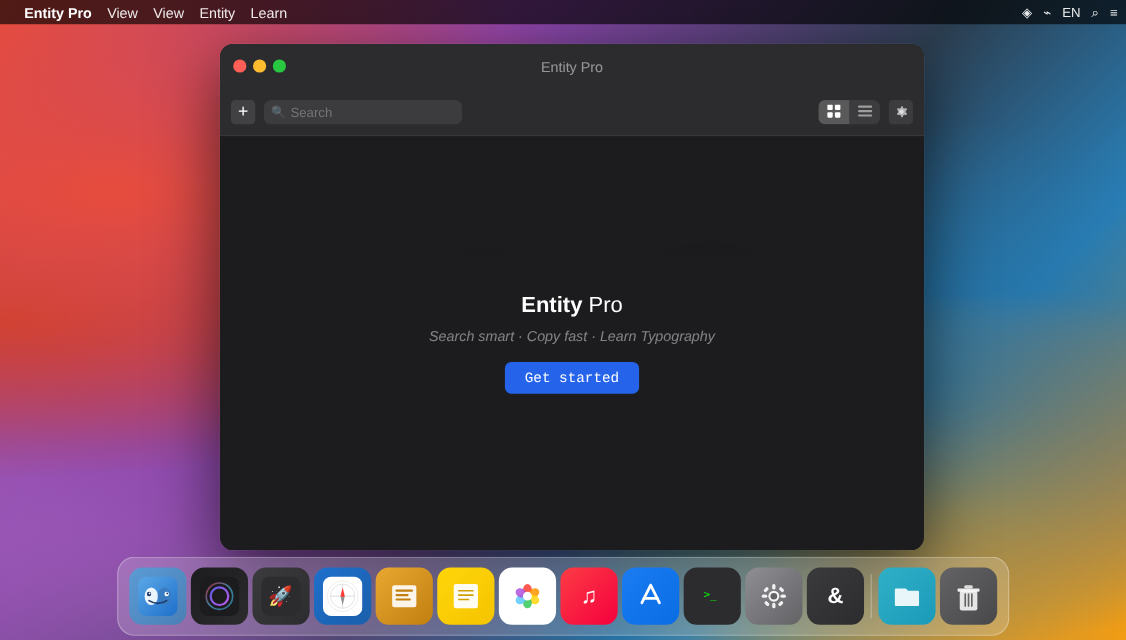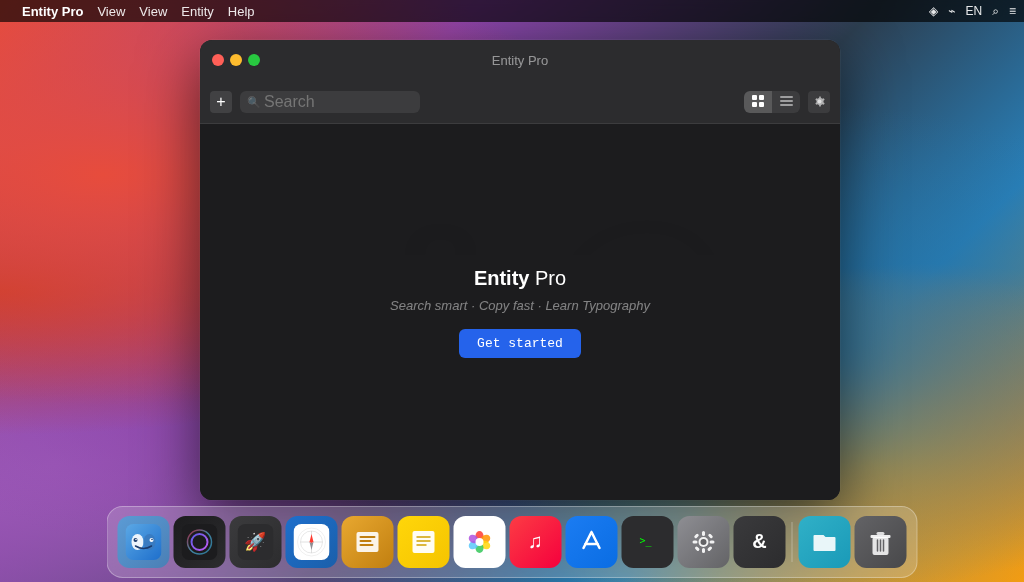--- a/index.html
+++ b/index.html
@@ -171,21 +171,21 @@
 
     .toolbar-search {
       flex: 1;
       max-width: 180px;
       height: 22px;
       background: rgba(255,255,255,0.08);
       border-radius: 6px;
       border: none;
       padding: 0 8px 0 24px;
       color: rgba(255,255,255,0.5);
-      font-size: 16px;
+      font-size: 12px;
       outline: none;
     }
 
     .search-wrapper {
       position: relative;
       max-width: 180px;
       flex: 1;
     }
 
     .search-icon-inner {
@@ -347,21 +347,21 @@
 
 <div class="desktop-bg"></div>
 
 <div class="menubar">
   <div class="menubar-left">
     <span class="menubar-apple"></span>
     <span class="menubar-app-name">Entity Pro</span>
     <span class="menubar-item">View</span>
     <span class="menubar-item">View</span>
     <span class="menubar-item">Entity</span>
-    <span class="menubar-item">Help</span>
+    <span class="menubar-item">Learn</span>
   </div>
   <div class="menubar-right">
     <span class="menubar-right-icon">◈</span>
     <span class="menubar-right-icon">⌁</span>
     <span class="menubar-right-icon">EN</span>
     <span class="menubar-right-icon">⌕</span>
     <span class="menubar-right-icon">≡</span>
   </div>
 </div>
 

